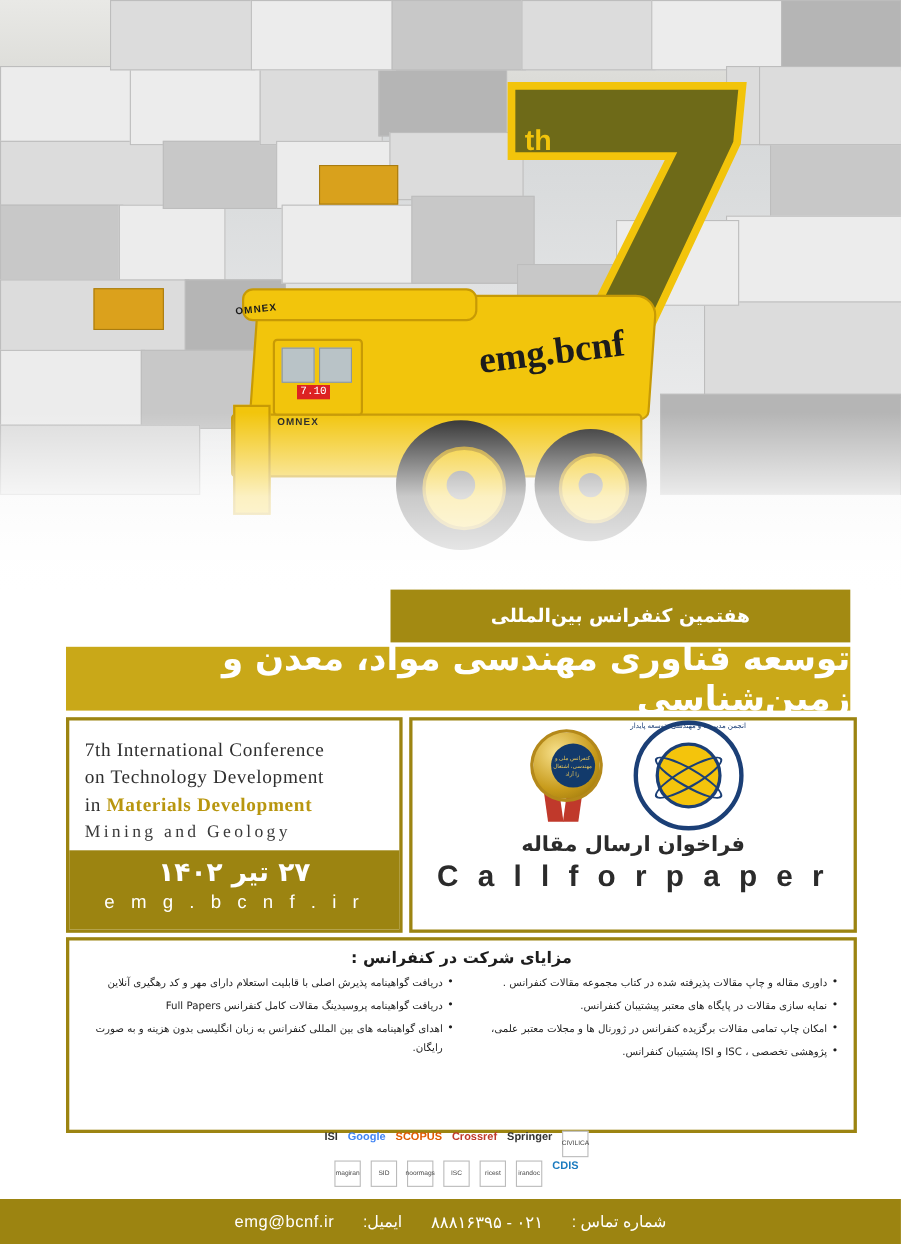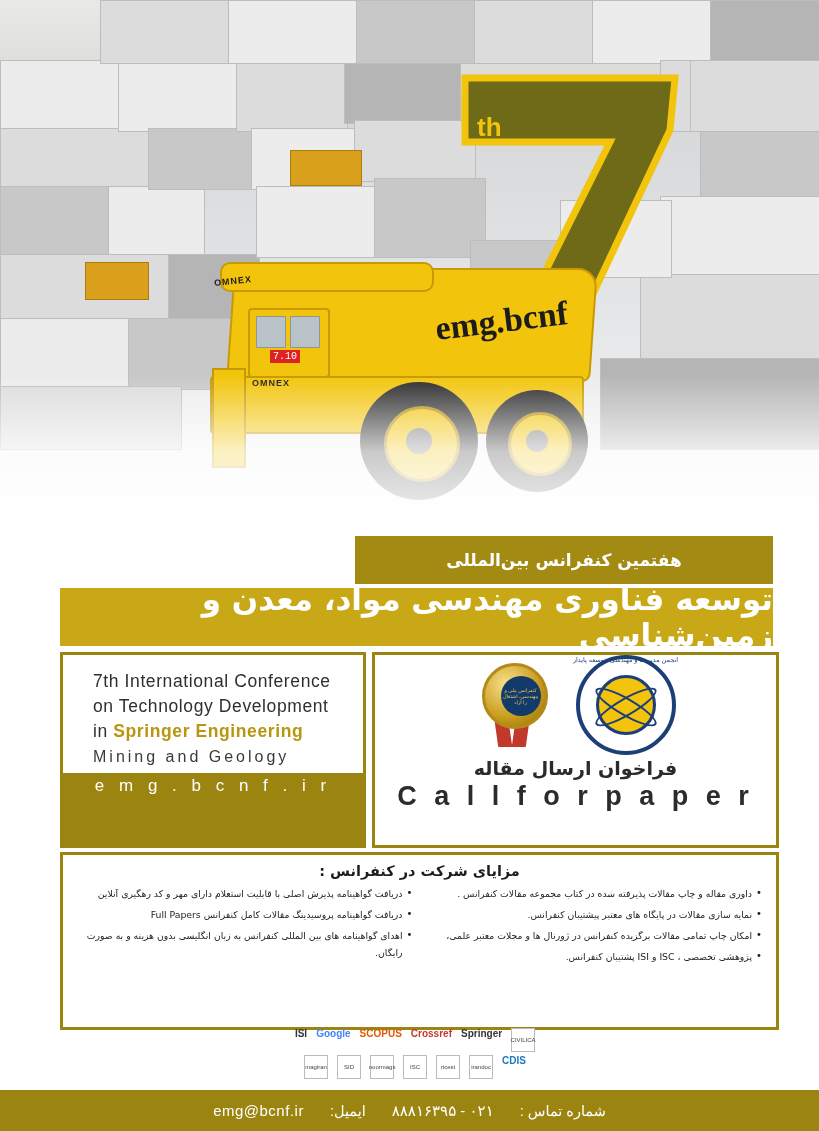--- a/index.html
+++ b/index.html
@@ -42,22 +42,22 @@
   
   .fa{direction:rtl;font-family:"DejaVu Sans", sans-serif;}
   .band1{position:absolute;left:355px;top:536px;width:418px;height:48px;background:#a38a12;
     display:flex;align-items:center;justify-content:center;}
   .band1 span{color:#fff;font-size:17px;font-weight:bold;}
   .band2{position:absolute;left:60px;top:588px;width:713px;height:58px;background:#c9a818;
     display:flex;align-items:center;justify-content:center;}
   .band2 span{color:#fff;font-size:31px;font-weight:bold;}
 
   .leftbox{position:absolute;left:60px;top:652px;width:300px;height:190px;border:3px solid #9c8411;}
-  .en-title{padding:14px 12px 0 30px;color:#2f2f2f;font-size:17.5px;line-height:25px;
-    font-family:Liberation Sans, sans-serif;letter-spacing:.6px;}
+  .en-title{padding:14px 12px 0 14px;color:#2f2f2f;font-size:17.5px;line-height:25px;
+    font-family:Liberation Serif, serif;letter-spacing:.6px;}
   .en-hi{color:#b8960f;font-weight:bold;}
   .en-small{letter-spacing:3px;font-size:16px;color:#3a3a3a;}
   .datebar{position:absolute;left:0;bottom:0;width:300px;height:72px;background:#9c8411;
     color:#fff;text-align:center;}
   .datebar .d1{font-size:24px;font-weight:bold;padding-top:6px;letter-spacing:3px;direction:rtl;
     font-family:"DejaVu Sans",sans-serif;}
   .datebar .d2{font-size:17px;letter-spacing:5px;padding-top:3px;font-family:"Liberation Sans",sans-serif;}
 
   .rightbox{position:absolute;left:372px;top:652px;width:401px;height:190px;border:3px solid #9c8411;}
   .badges{height:100px;display:flex;align-items:center;justify-content:center;gap:28px;}
@@ -194,25 +194,26 @@
   </div>
   <div class="band2 fa">
     <span>توسعه فناوری مهندسی مواد، معدن و زمین‌شناسی</span>
   </div>
 
   <div class="leftbox">
     <div class="en-title">
       <div>7th International Conference</div>
       <div>on Technology Development</div>
       <div>
-        <span>in </span><span class="en-hi">Springer Engineering</span>
+        <span>in </span><span class="en-hi">Materials Development</span>
       </div>
       <div class="en-small">Mining and Geology</div>
     </div>
     <div class="datebar">
+      <div class="d1">۲۷ تیر ۱۴۰۲</div>
       <div class="d2">e m g . b c n f . i r</div>
     </div>
   </div>
 
   <div class="rightbox">
     <div class="badges">
       <div class="medal">
         <div class="rib l"></div>
         <div class="rib r"></div>
         <div class="circ">

